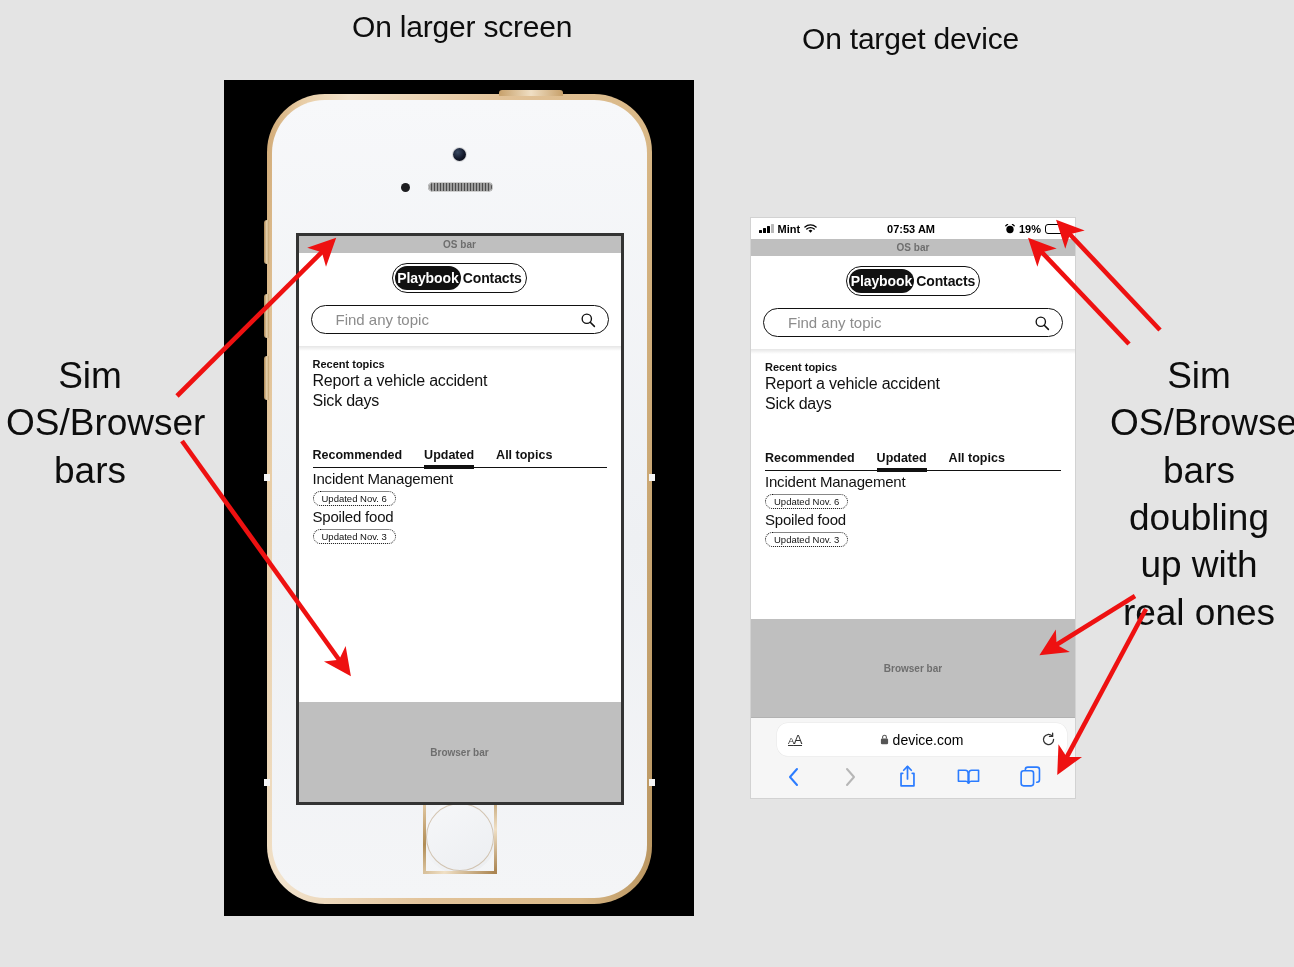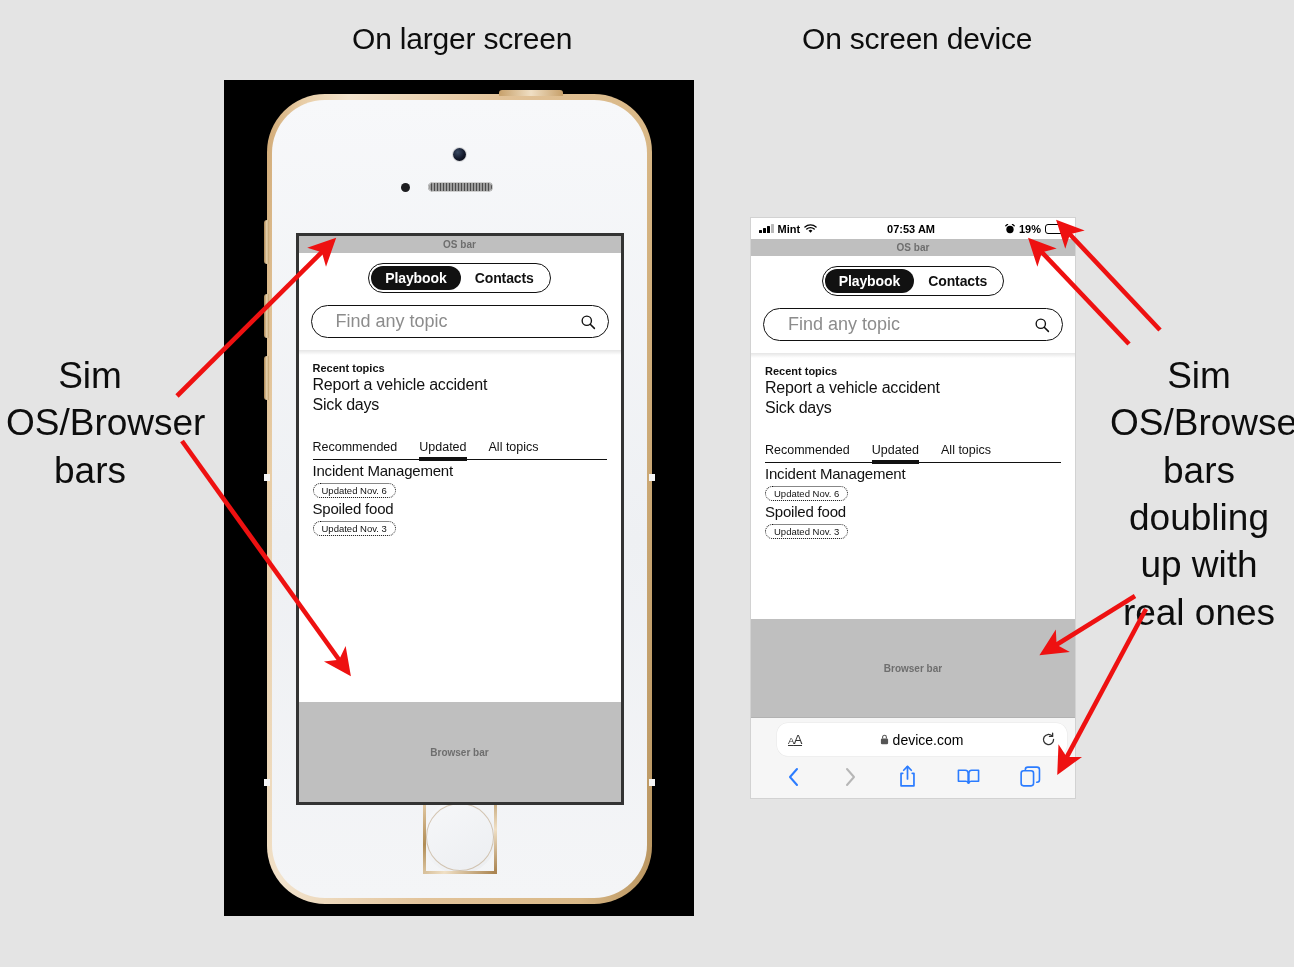--- a/index.html
+++ b/index.html
@@ -15,21 +15,21 @@
 
   
   .col-title {
     position: absolute;
     font-size: 30px;
     font-weight: 400;
     color: #0d0d0d;
     letter-spacing: -0.2px;
     white-space: nowrap;
   }
-  #title-left  { left: 352px; top: 22px; }
+  #title-left  { left: 352px; top: 10px; }
   #title-right { left: 802px; top: 22px; }
 
   
   .photo-plate {
     position: absolute;
     left: 224px; top: 80px;
     width: 470px; height: 836px;
     background: #000;
     overflow: hidden;
   }
@@ -121,47 +121,47 @@
     padding: 10px 12px 12px;
   }
   .seg-wrap { display: flex; justify-content: center; }
   .segmented {
     display: inline-flex; align-items: center;
     border: 1.5px solid #111; border-radius: 999px;
     padding: 2px; background: #fff;
   }
   .seg {
     font-size: 14px; font-weight: 700; letter-spacing: -.1px;
-    padding: 4px 14px; border-radius: 999px; color: #111; white-space: nowrap;
+    padding: 4px 2px; border-radius: 999px; color: #111; white-space: nowrap;
   }
   .seg.active { background: #111; color: #fff; }
 
   .searchbar {
     margin-top: 12px;
     display: flex; align-items: center; justify-content: space-between;
     border: 1.5px solid #111; border-radius: 999px;
     padding: 5px 12px 5px 16px;
     background: #fff;
   }
-  .searchbar .ph { font-size: 18px; color: #8c8c8c; padding-left: 8px; }
+  .searchbar .ph { font-size: 15px; color: #8c8c8c; padding-left: 8px; }
   .mag { width: 16px; height: 16px; flex: none; }
 
   .app-body { flex: 1; background: #fff; padding: 12px 14px 0; position: relative; }
   .app-body::before {
     content: ""; position: absolute; left: 0; right: 0; top: 0; height: 5px;
     background: linear-gradient(180deg, rgba(0,0,0,.10), rgba(0,0,0,0));
   }
   .sec-label { font-size: 11px; font-weight: 700; color: #111; }
   .topic { font-size: 16px; color: #111; margin-top: 2px; letter-spacing: -.2px; }
 
   .tabs {
     display: flex; gap: 22px; margin-top: 26px;
     border-bottom: 1.5px solid #111;
   }
-  .tab { font-size: 12.5px; font-weight: 400; color: #111; padding-bottom: 5px; position: relative; }
+  .tab { font-size: 12.5px; font-weight: 700; color: #111; padding-bottom: 5px; position: relative; margin-top: 12px; }
   .tab.active::after {
     content: ""; position: absolute; left: 0; right: 0; bottom: -1.5px;
     height: 4px; background: #111;
   }
 
   .art { margin-top: 2px; }
   .art-title { font-size: 15px; color: #111; letter-spacing: -.2px; }
   .chip {
     display: inline-block; margin-top: 4px;
     font-size: 9.5px; color: #111;
@@ -226,21 +226,21 @@
   }
   #anno-left  { left: 6px;  top: 352px; width: 168px; }
   #anno-right { left: 1110px; top: 352px; width: 178px; }
 
   .arrows { position: absolute; left: 0; top: 0; width: 1294px; height: 967px; pointer-events: none; }
 </style>
 </head>
 <body>
 
 <div class="col-title" id="title-left">On larger screen</div>
-<div class="col-title" id="title-right">On screen device</div>
+<div class="col-title" id="title-right">On target device</div>
 
 <div class="photo-plate">
   <div class="phone-body">
     <div class="side-btn s1"></div>
     <div class="side-btn s2"></div>
     <div class="side-btn s3"></div>
     <div class="side-notch-t"></div>
     <div class="ant-line l"></div>
     <div class="ant-line r"></div>
     <div class="ant-line bl"></div>

